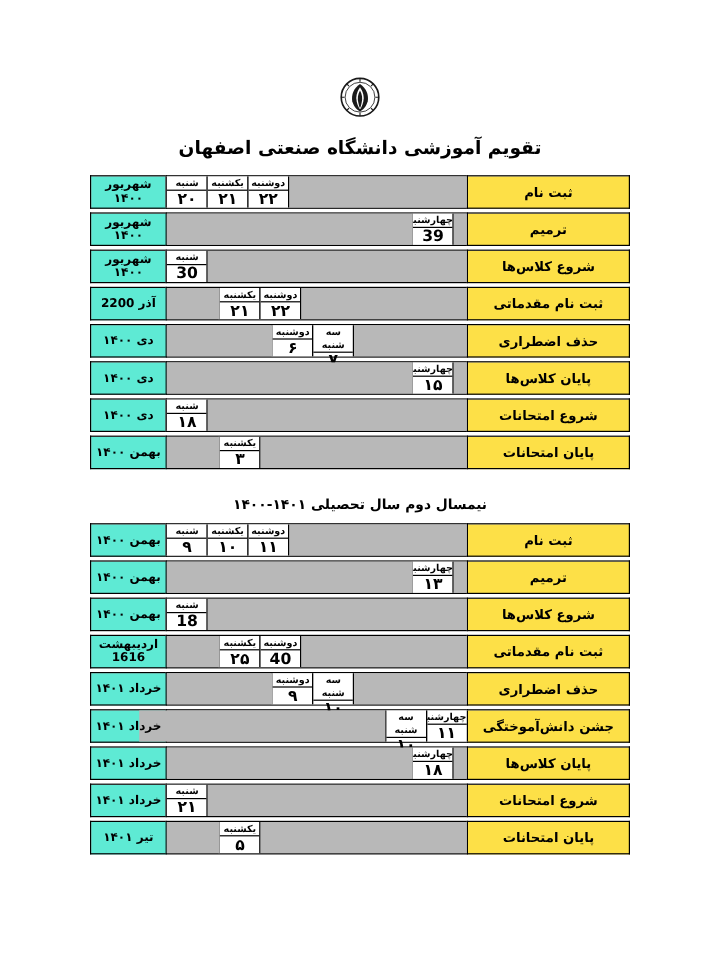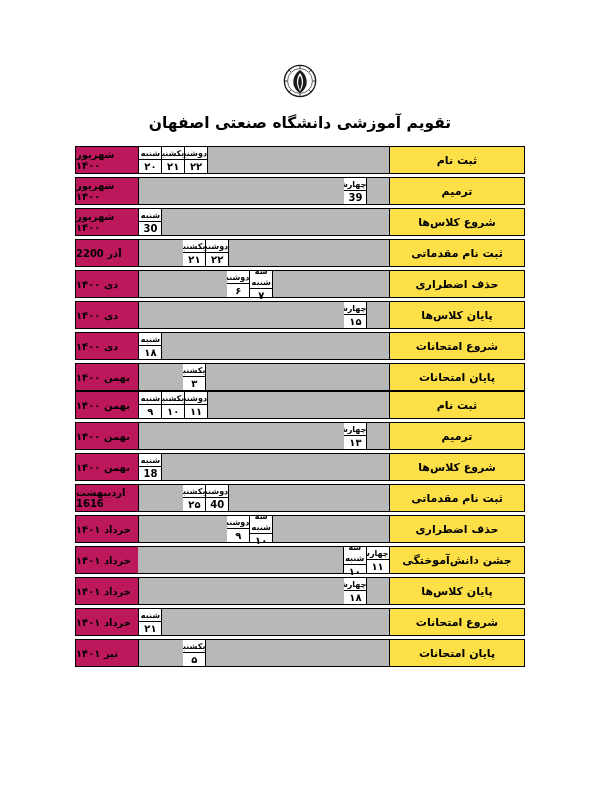--- a/index.html
+++ b/index.html
@@ -62,64 +62,64 @@
   }
   td.event {
     width: 134px;
     text-align: center;
     font-size: 11px;
     font-weight: bold;
     background: #fde047;
   }
   td.month {
     width: 62px;
-    text-align: left;
+    text-align: center;
     font-size: 10px;
     font-weight: bold;
-    background: #be185d;
+    background: #5eead4;
   }
   td.grid {
     background: #b8b8b8;
     padding: 0;
   }
   .daystrip {
     display: flex;
     flex-direction: row;
     height: 26px;
     width: 100%;
     box-sizing: border-box;
   }
   .spacer {
     flex: 1 1 auto;
     background: #b8b8b8;
   }
   .daycell {
     flex: 0 0 auto;
-    width: 24px;
+    width: 35px;
     background: #fff;
     border-right: 1.2px solid #000;
     border-left: 1.2px solid #000;
     display: flex;
     flex-direction: column;
-    justify-content: center;
+    justify-content: space-between;
     align-items: center;
     box-sizing: border-box;
     margin: 0 -0.6px;
   }
   .daycell .dname {
     font-size: 8px;
     font-weight: bold;
     line-height: 11px;
     border-bottom: 1.2px solid #000;
     width: 100%;
     text-align: center;
     box-sizing: border-box;
   }
   .daycell .dnum {
-    font-size: 10px;
+    font-size: 13px;
     font-weight: bold;
     line-height: 13px;
     width: 100%;
     text-align: center;
   }
 </style>
 </head>
 <body>
 
 <div class="page">
@@ -290,20 +290,21 @@
                 <div class="dnum">۳</div>
               </div>
               <div class="spacer" style="flex: 0 0 44px;"></div>
             </div>
           </td>
           <td class="month">بهمن ۱۴۰۰</td>
         </tr>
       </tbody>
   </table>
 
+  <div class="term-title" style="margin-top:22px;">نیمسال دوم سال تحصیلی ۱۴۰۱-۱۴۰۰</div>
   <table class="cal">
     <tbody id="term-body-1">
         <tr>
           <td class="event">ثبت نام</td>
           <td class="grid">
             <div class="daystrip">
               <div class="spacer"></div>
               <div class="daycell">
                 <div class="dname">دوشنبه</div>
                 <div class="dnum">۱۱</div>

